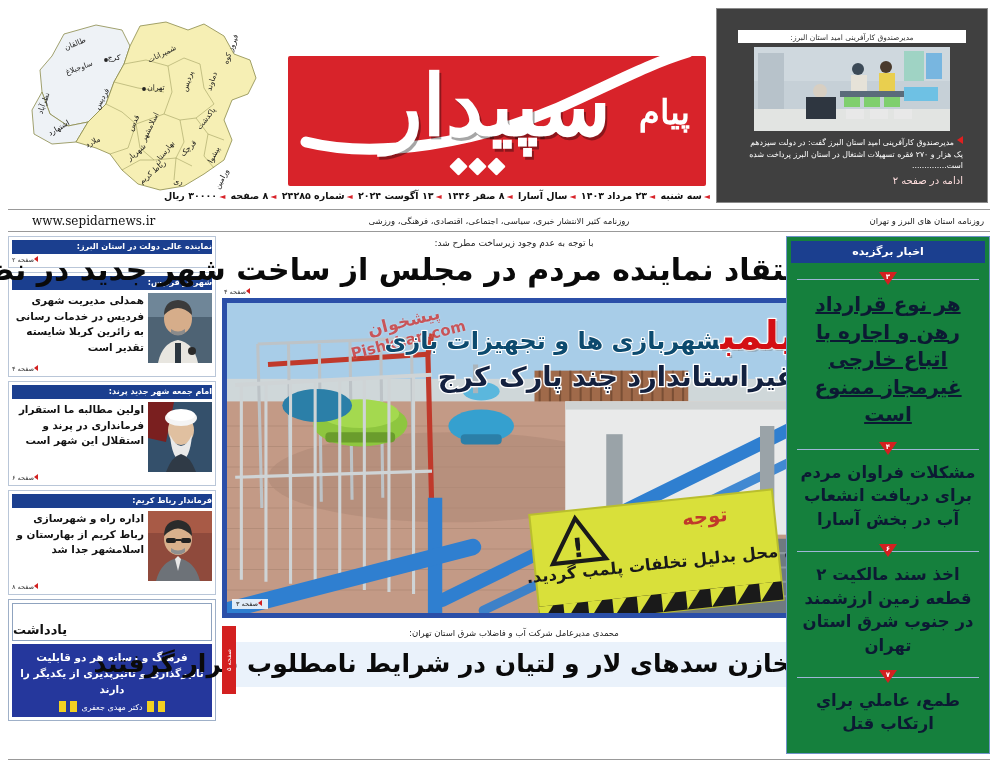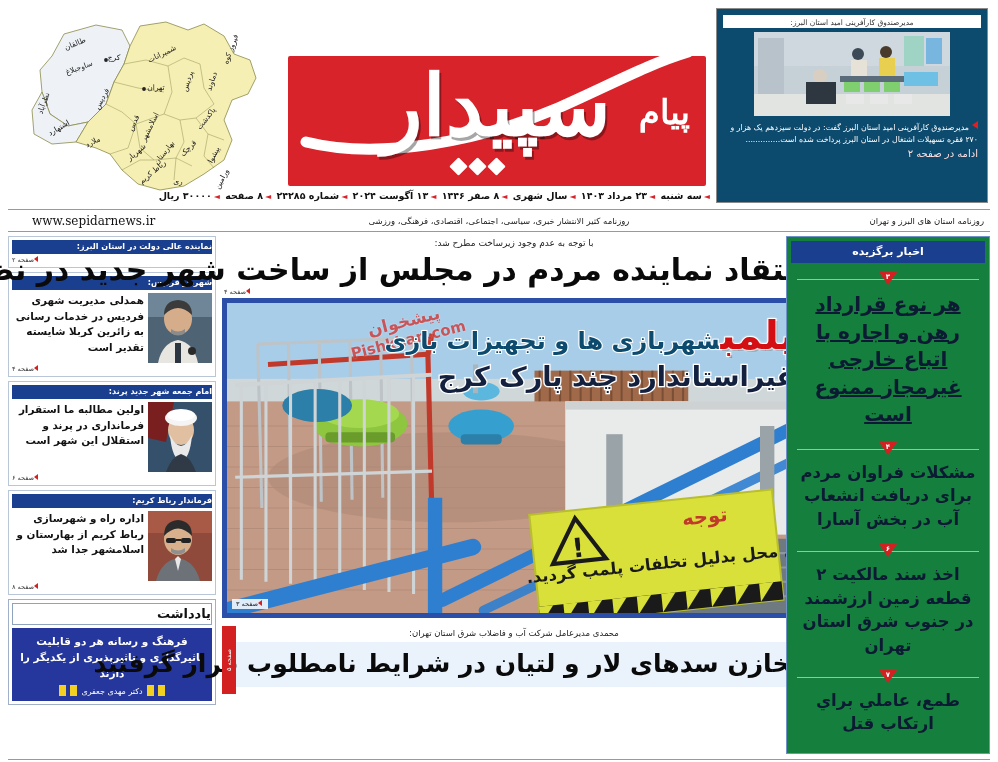--- a/index.html
+++ b/index.html
@@ -67,23 +67,23 @@
     position: absolute; left: 280px; top: 190px; width: 432px;
     text-align: center; font-size: 9.5px; font-weight: bold;
     color: #111; direction: rtl; white-space: nowrap;
   }
   .date-strip .sep { color: #d8232a; margin: 0 2px; font-size: 8px; }
 
   
   .promo-box {
     position: absolute; right: 10px; top: 8px;
     width: 272px; height: 195px;
-    background: #0c4a6e;
+    background: #404040;
     border: 1px solid #8a8a8a;
-    padding: 6px;
+    padding: 21px;
   }
   .promo-kicker {
     background: #fff; margin: 0; padding: 3px 6px 1px;
     text-align: center; font-size: 7.5px; color: #333; direction: rtl;
   }
   .promo-headline {
     background: #fff; margin: 0; padding: 2px 6px 7px;
     text-align: center; direction: rtl;
     font-size: 16px; font-weight: bold; line-height: 1.35; color: #0b0b0b;
   }
@@ -199,22 +199,22 @@
     display: inline-block; width: 0; height: 0;
     border-top: 3px solid transparent; border-bottom: 3px solid transparent;
     border-right: 4px solid #d32020; margin-right: 2px;
   }
 
   
   .note-box {
     border: 1px solid #9fb0c8; background: #fff; padding: 3px; margin-top: 2px;
   }
   .note-head {
-    border: 1px solid #8fa3bf; text-align: right; direction: rtl;
-    font-size: 13px; font-weight: bold; padding: 2px 0 3px; color: #111;
+    border: 1px solid #8fa3bf; text-align: left; direction: rtl;
+    font-size: 13px; font-weight: bold; padding: 18px 0 3px; color: #111;
   }
   .note-inner {
     background: #25379c; color: #fff; margin-top: 3px; padding: 6px 6px 5px;
     direction: rtl; text-align: center;
   }
   .note-title {
     font-size: 10.5px; font-weight: bold; line-height: 1.5;
   }
   .note-author {
     font-size: 8px; margin-top: 4px; position: relative;
@@ -386,21 +386,21 @@
       <div class="logo-word-main">سپیدار</div>
       <div class="logo-word-sub">پیام</div>
       <div class="logo-diamonds">
         <i></i><i></i><i></i>
       </div>
     </div>
 
     <div class="date-strip">
       <span class="sep">◄</span><span>سه شنبه</span>
       <span class="sep">◄</span><span>۲۳ مرداد ۱۴۰۳</span>
-      <span class="sep">◄</span><span>سال شهری</span>
+      <span class="sep">◄</span><span>سال آسارا</span>
       <span class="sep">◄</span><span>۸ صفر ۱۴۴۶</span>
       <span class="sep">◄</span><span>۱۳ آگوست ۲۰۲۴</span>
       <span class="sep">◄</span><span>شماره ۲۴۲۸۵</span>
       <span class="sep">◄</span><span>۸ صفحه</span>
       <span class="sep">◄</span><span>۳۰۰۰۰ ریال</span>
     </div>
 
     <div class="promo-box">
       <div class="promo-kicker">مدیرصندوق کارآفرینی امید استان البرز:</div>
       <div class="promo-photo">

